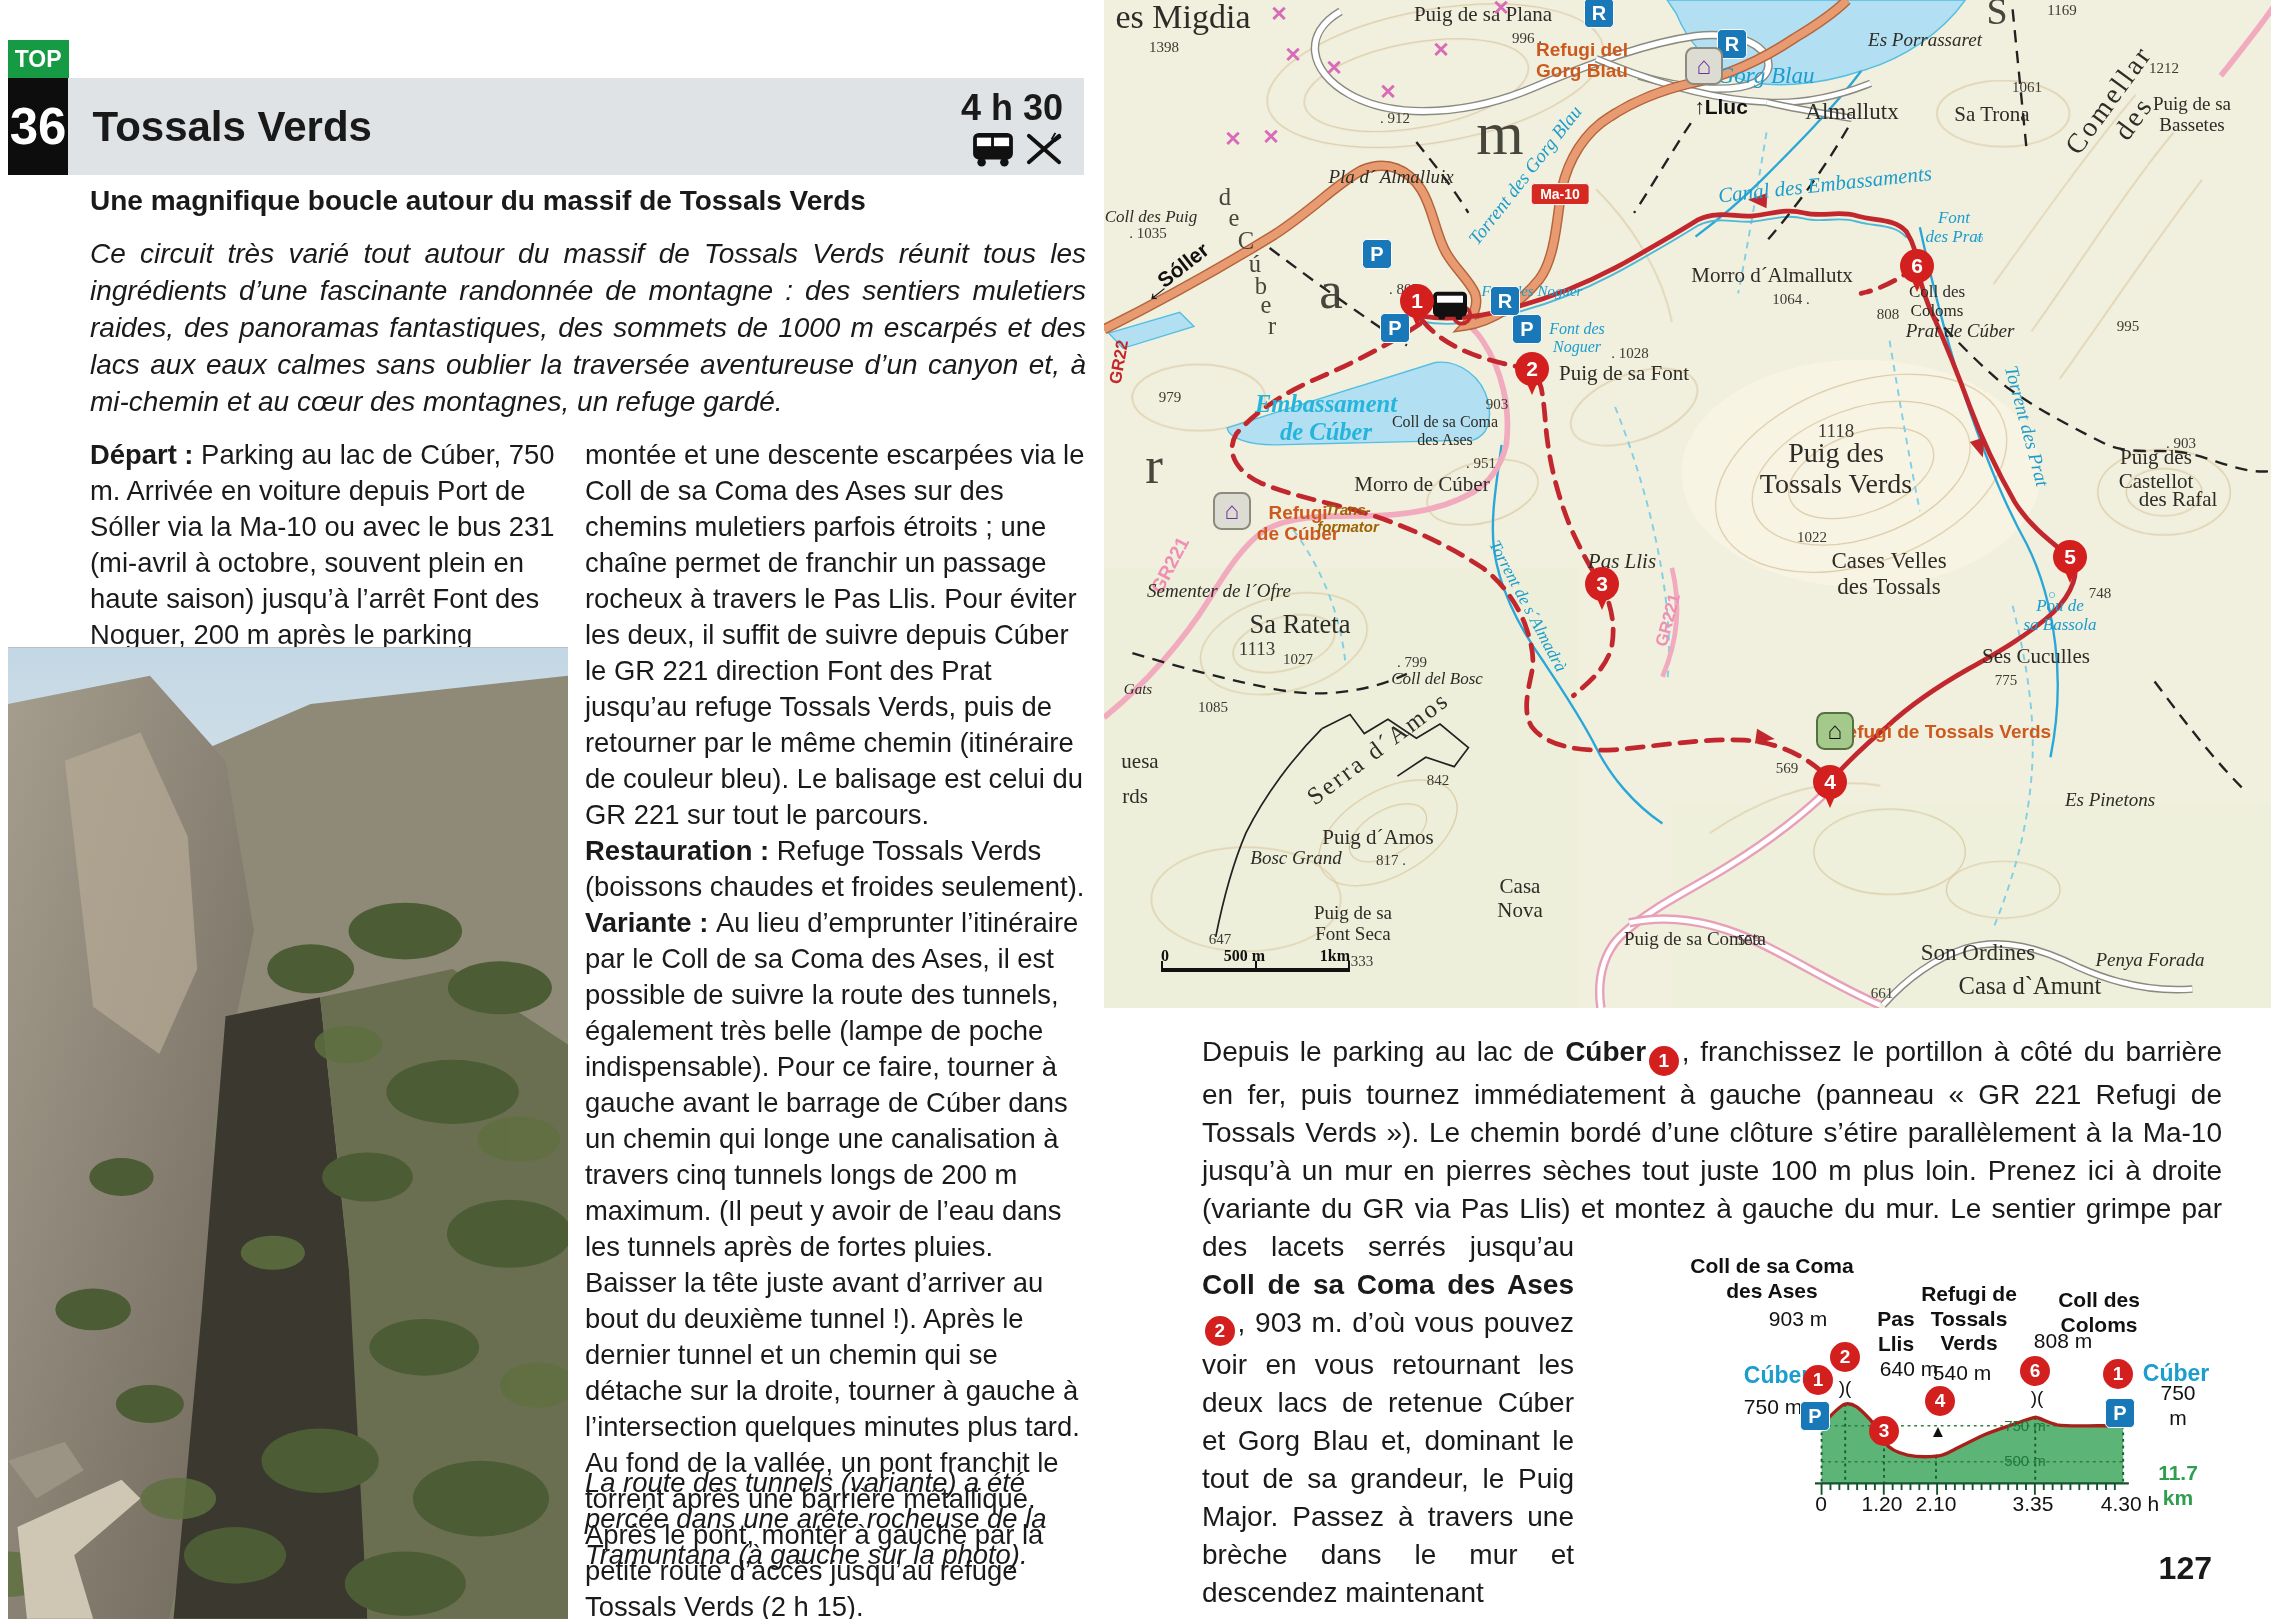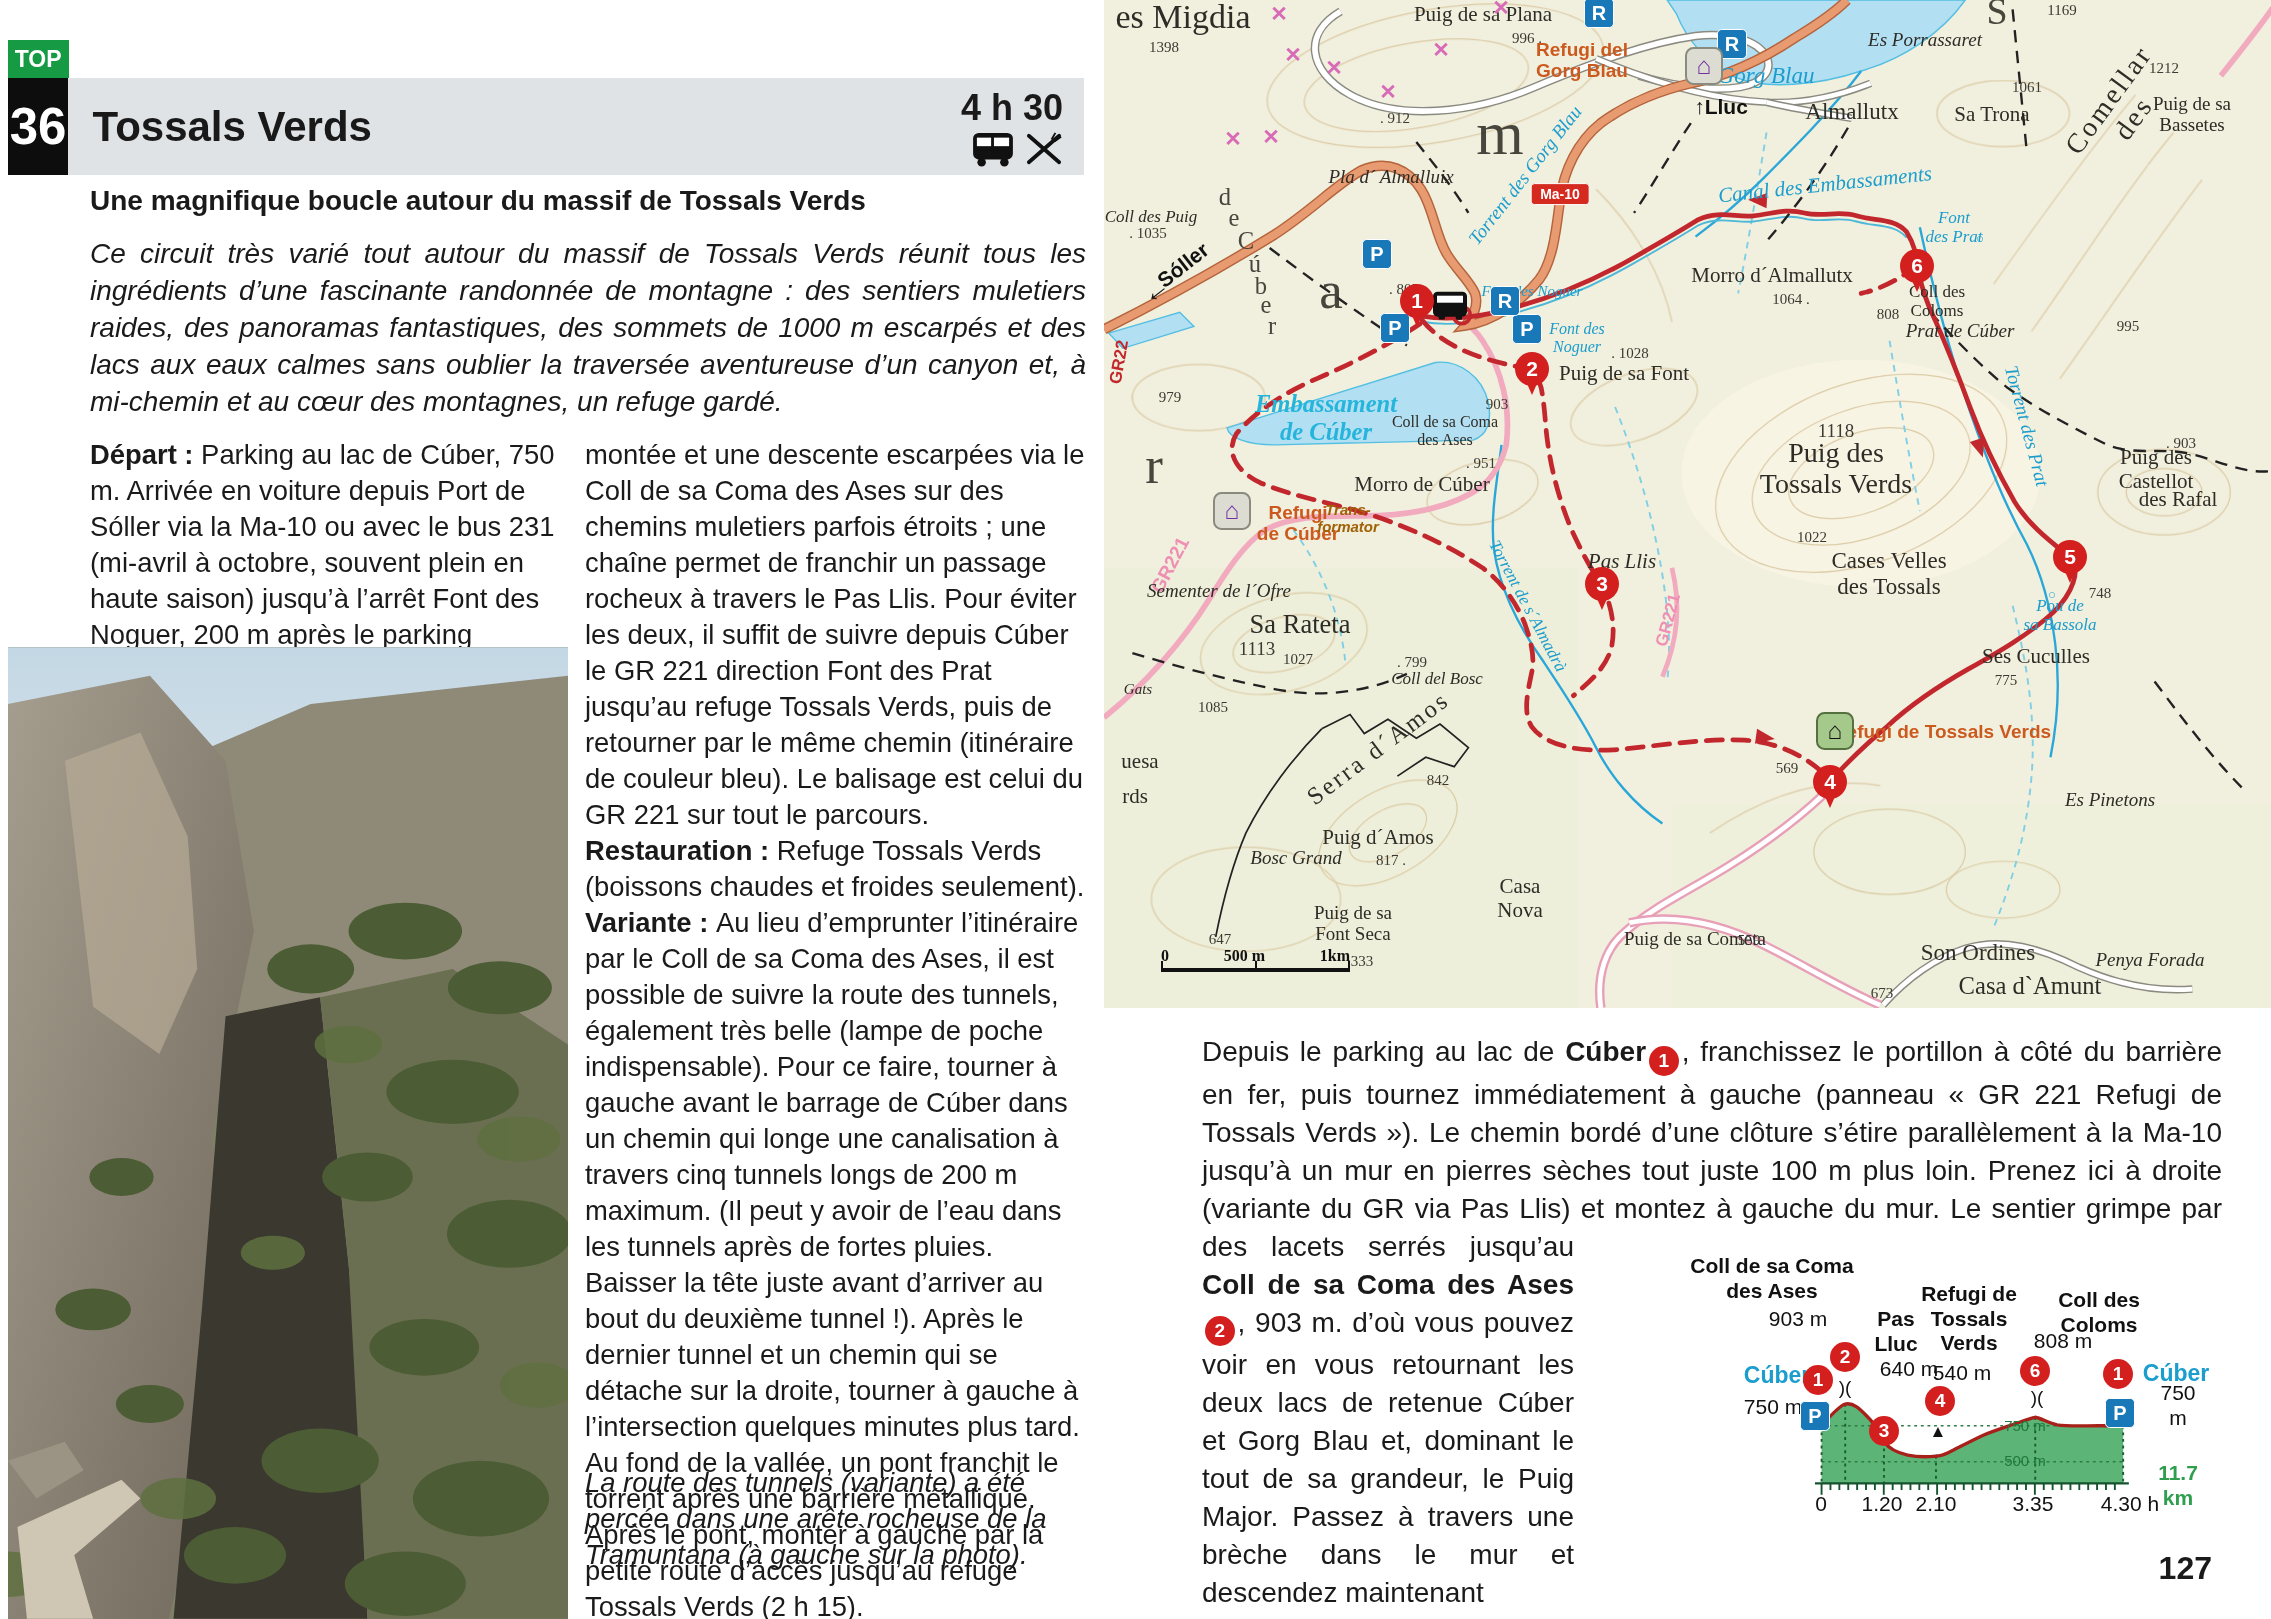--- a/index.html
+++ b/index.html
@@ -391,21 +391,21 @@
       <div class="ml elev" data-interactable="false" style="left: 287px; top: 860px; transform: translate(-50%, -50%);">817 .</div>
       <div class="ml it" data-interactable="false" style="left: 192px; top: 858px; font-size: 19px; transform: translate(-50%, -50%);">Bosc Grand</div>
       <div class="ml " data-interactable="false" style="left: 249px; top: 923px; font-size: 19px; transform: translate(-50%, -50%);">Puig de sa
 Font Seca</div>
       <div class="ml elev" data-interactable="false" style="left: 258px; top: 961px; transform: translate(-50%, -50%);">333</div>
       <div class="ml elev" data-interactable="false" style="left: 116px; top: 939px; transform: translate(-50%, -50%);">647</div>
       <div class="ml " data-interactable="false" style="left: 416px; top: 899px; font-size: 21px; transform: translate(-50%, -50%);">Casa
 Nova</div>
       <div class="ml " data-interactable="false" style="left: 591px; top: 939px; font-size: 19px; transform: translate(-50%, -50%);">Puig de sa Cometa</div>
       <div class="ml elev" data-interactable="false" style="left: 645px; top: 940px; transform: translate(-50%, -50%);">559</div>
-      <div class="ml elev" data-interactable="false" style="left: 778px; top: 993px; transform: translate(-50%, -50%);">673</div>
+      <div class="ml elev" data-interactable="false" style="left: 778px; top: 993px; transform: translate(-50%, -50%);">661</div>
       <div class="ml " data-interactable="false" style="left: 874px; top: 953px; font-size: 23px; transform: translate(-50%, -50%);">Son Ordines</div>
       <div class="ml " data-interactable="false" style="left: 926px; top: 986px; font-size: 24.6px; transform: translate(-50%, -50%);">Casa d`Amunt</div>
       <div class="ml it" data-interactable="false" style="left: 1046px; top: 960px; font-size: 19px; transform: translate(-50%, -50%);">Penya Forada</div>
       <div class="ml it" data-interactable="false" style="left: 1006px; top: 800px; font-size: 19px; transform: translate(-50%, -50%);">Es Pinetons</div>
       <div class="ml elev" data-interactable="false" style="left: 683px; top: 768px; transform: translate(-50%, -50%);">569</div>
       <div class="ml org" data-interactable="false" style="left: 838px; top: 732px; font-size: 19px; transform: translate(-50%, -50%);">Refugi de Tossals Verds</div>
       <div class="ml it" data-interactable="false" style="left: 518px; top: 562px; font-size: 21px; transform: translate(-50%, -50%);">Pas Llis</div>
       <div class="ml wat" data-interactable="false" style="left: 424px; top: 606px; font-size: 17px; transform: translate(-50%, -50%) rotate(62deg);">Torrent de s´Almadrà</div>
       <div class="ml it" data-interactable="false" style="left: 47px; top: 217px; font-size: 17px; transform: translate(-50%, -50%);">Coll des Puig</div>
       <div class="ml elev" data-interactable="false" style="left: 44px; top: 233px; transform: translate(-50%, -50%);">. 1035</div>
@@ -504,20 +504,20 @@
             <line x1="500.1999999999994" x2="500.1999999999994" y1="267" y2="274"></line>
             <line x1="509.5999999999994" x2="509.5999999999994" y1="267" y2="274"></line>
             <line x1="518.9999999999994" x2="518.9999999999994" y1="267" y2="274"></line>
             <line x1="528.3999999999994" x2="528.3999999999994" y1="267" y2="274"></line>
             <line x1="537.7999999999994" x2="537.7999999999994" y1="267" y2="274"></line>
             <line x1="547.1999999999994" x2="547.1999999999994" y1="267" y2="274"></line>
           </g>
       </svg>
     <div class="pl pb" data-interactable="false" style="left: 175px; top: 47px;">Coll de sa Coma
 des Ases</div><div class="pl pr" data-interactable="false" style="left: 201px; top: 88px;">903 m</div><div class="pl pb" data-interactable="false" style="left: 299px; top: 100px;">Pas
-Lluc</div><div class="pl pr" data-interactable="false" style="left: 312px; top: 138px;">640 m</div><div class="pl pb" data-interactable="false" style="left: 372px; top: 87px;">Refugi de
+Llis</div><div class="pl pr" data-interactable="false" style="left: 312px; top: 138px;">640 m</div><div class="pl pb" data-interactable="false" style="left: 372px; top: 87px;">Refugi de
 Tossals
 Verds</div><div class="pl pr" data-interactable="false" style="left: 365px; top: 142px;">540 m</div><div class="pl pb" data-interactable="false" style="left: 502px; top: 81px;">Coll des Coloms</div><div class="pl pr" data-interactable="false" style="left: 466px; top: 110px;">808 m</div><div class="pl pc" data-interactable="false" style="left: 180px; top: 144px;">Cúber</div><div class="pl pr" data-interactable="false" style="left: 176px; top: 176px;">750 m</div><div class="pl pc" data-interactable="false" style="left: 579px; top: 142px;">Cúber</div><div class="pl pr" data-interactable="false" style="left: 581px; top: 174px;">750 m</div><div class="pl pg" data-interactable="false" style="left: 581px; top: 254px;">11.7 km</div><div class="pl pgs" data-interactable="false" style="left: 428px; top: 195px;">750 m</div><div class="pl pgs" data-interactable="false" style="left: 428px; top: 230px;">500 m</div><div class="pl pr" data-interactable="false" style="left: 248px; top: 157px; font-size: 19px;">)(</div><div class="pl pr" data-interactable="false" style="left: 440px; top: 167px; font-size: 19px;">)(</div><div class="pl pr" data-interactable="false" style="left: 341px; top: 201px; font-size: 17px;">▲</div><div class="wpm" data-interactable="false" style="left: 221px; top: 149px;">1</div><div class="wpm" data-interactable="false" style="left: 248px; top: 126px;">2</div><div class="wpm" data-interactable="false" style="left: 287px; top: 200px;">3</div><div class="wpm" data-interactable="false" style="left: 343px; top: 170px;">4</div><div class="wpm" data-interactable="false" style="left: 438px; top: 140px;">6</div><div class="wpm" data-interactable="false" style="left: 521px; top: 143px;">1</div><div class="mi mi-p" data-interactable="false" style="left: 218px; top: 185px;">P</div><div class="mi mi-p" data-interactable="false" style="left: 523px; top: 182px;">P</div><div class="pl pt" data-interactable="false" style="left: 224px; top: 273px;">0</div><div class="pl pt" data-interactable="false" style="left: 285px; top: 273px;">1.20</div><div class="pl pt" data-interactable="false" style="left: 339px; top: 273px;">2.10</div><div class="pl pt" data-interactable="false" style="left: 436px; top: 273px;">3.35</div><div class="pl pt" data-interactable="false" style="left: 533px; top: 273px;">4.30 h</div></aside><span id="rt2" data-interactable="false">du mur. Le sentier grimpe par des lacets serrés jusqu’au <b data-interactable="false">Coll de sa Coma des Ases</b><span class="wp-inline" data-interactable="false">2</span>, 903 m. d’où vous pouvez voir en vous retournant les deux lacs de retenue Cúber et Gorg Blau et, dominant le tout de sa grandeur, le Puig Major. Passez à travers une brèche dans le mur et descendez maintenant</span>
   </div>
 
   <div class="pageno" data-interactable="false">127</div>
 </div>
 
 
 </body></html>

